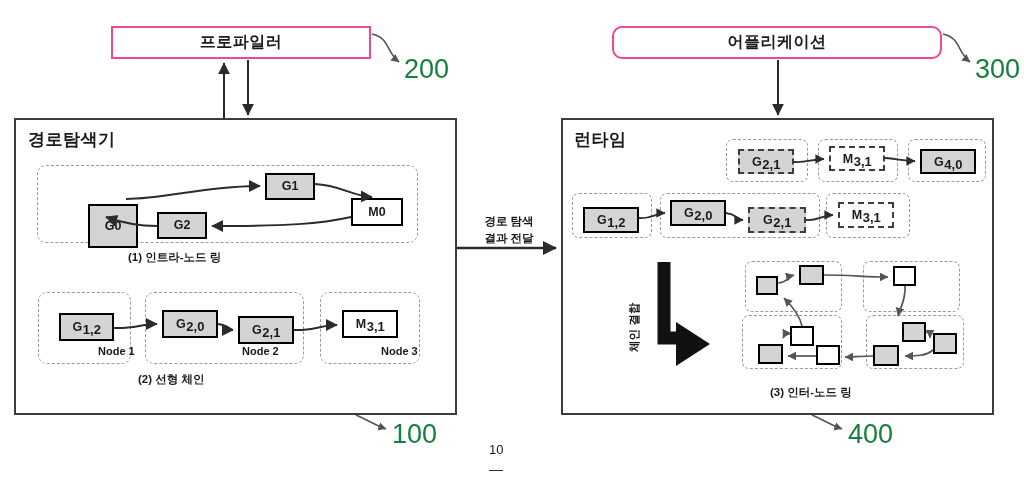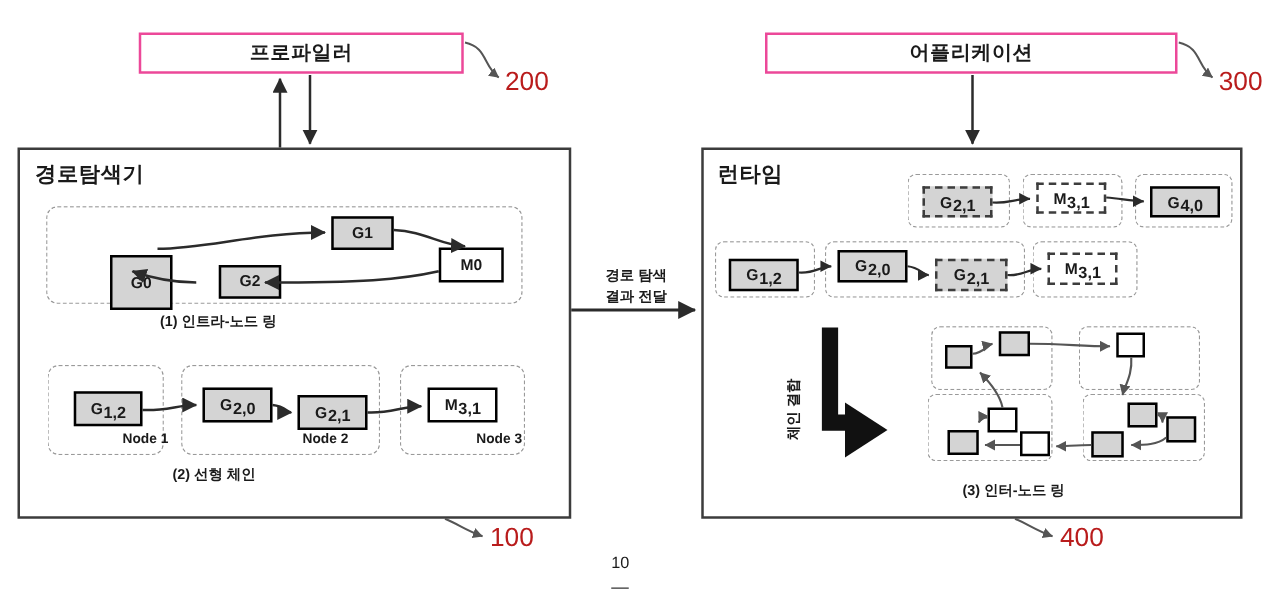--- a/index.html
+++ b/index.html
@@ -40,21 +40,21 @@
   .nbox sub{font-size:13px;font-weight:700;vertical-align:baseline;
             position:relative;top:3px;left:.5px;}
 
   
   .nlabel{position:absolute;font-size:11px;font-weight:700;padding-left:44px;}
 
   
   .caption{position:absolute;font-size:11.5px;font-weight:700;}
 
   
-  .refnum{position:absolute;font-size:21px;font-weight:400;color:#b91c1c;}
+  .refnum{position:absolute;font-size:27px;font-weight:400;color:#15803d;}
 
   
   .fignum{
     position:absolute;font-size:13px;font-weight:400;
     border-bottom:1.6px solid #333;padding-bottom:13px;line-height:1.05;
   }
 
   
   .mid-label{
     position:absolute;font-size:11.5px;font-weight:700;text-align:center;
@@ -70,42 +70,42 @@
          pointer-events:none;overflow:visible;}
 </style>
 </head>
 <body>
 
 <div class="abs hdr-box" style="left:111px;top:26px;width:260px;height:33px;">
   <span>프로파일러</span>
 </div>
 <div class="refnum" style="left:404px;top:54px;">200</div>
 
-<div class="abs hdr-box" style="left:612px;top:26px;width:330px;height:33px;">
+<div class="abs hdr-box" style="left:612px;top:26px;width:330px;height:33px;border-radius:10px;">
   <span>어플리케이션</span>
 </div>
 <div class="refnum" style="left:975px;top:54px;">300</div>
 
 <div class="abs panel" style="left:14px;top:118px;width:443px;height:297px;"></div>
 <div class="panel-title" style="left:28px;top:128px;">경로탐색기</div>
 <div class="refnum" style="left:392px;top:419px;">100</div>
 
 <div class="abs dgroup" style="left:37px;top:165px;width:381px;height:78px;"></div>
 <div class="nlabel" style="left:50px;top:221px;">Node 1</div>
 
 <div class="abs nbox" style="left:88px;top:188px;width:50px;height:44px;margin-top:16px;">
   <span>G0</span>
 </div>
 <div class="abs nbox" style="left:265px;top:173px;width:50px;height:27px;">
   <span>G1</span>
 </div>
 <div class="abs nbox white" style="left:351px;top:198px;width:52px;height:28px;">
   <span>M0</span>
 </div>
-<div class="abs nbox" style="left:157px;top:212px;width:50px;height:27px;margin-left:18px;">
+<div class="abs nbox" style="left:157px;top:212px;width:50px;height:27px;">
   <span>G2</span>
 </div>
 
 <div class="caption" style="left:128px;top:250px;width:200px;">(1) 인트라-노드 링</div>
 
 <div class="abs dgroup" style="left:38px;top:292px;width:93px;height:72px;"></div>
 <div class="abs dgroup" style="left:145px;top:292px;width:159px;height:72px;"></div>
 <div class="abs dgroup" style="left:320px;top:292px;width:100px;height:72px;"></div>
 
 <div class="abs nbox" style="left:59px;top:313px;width:55px;height:28px;">

